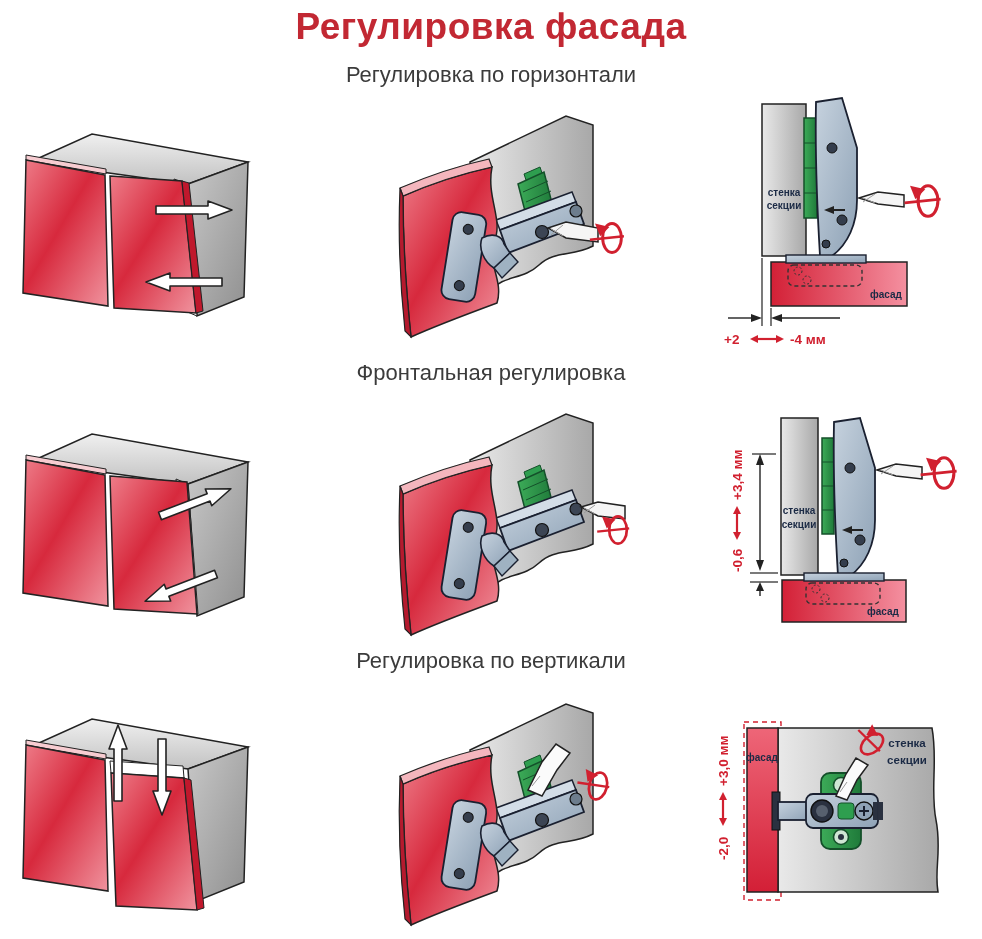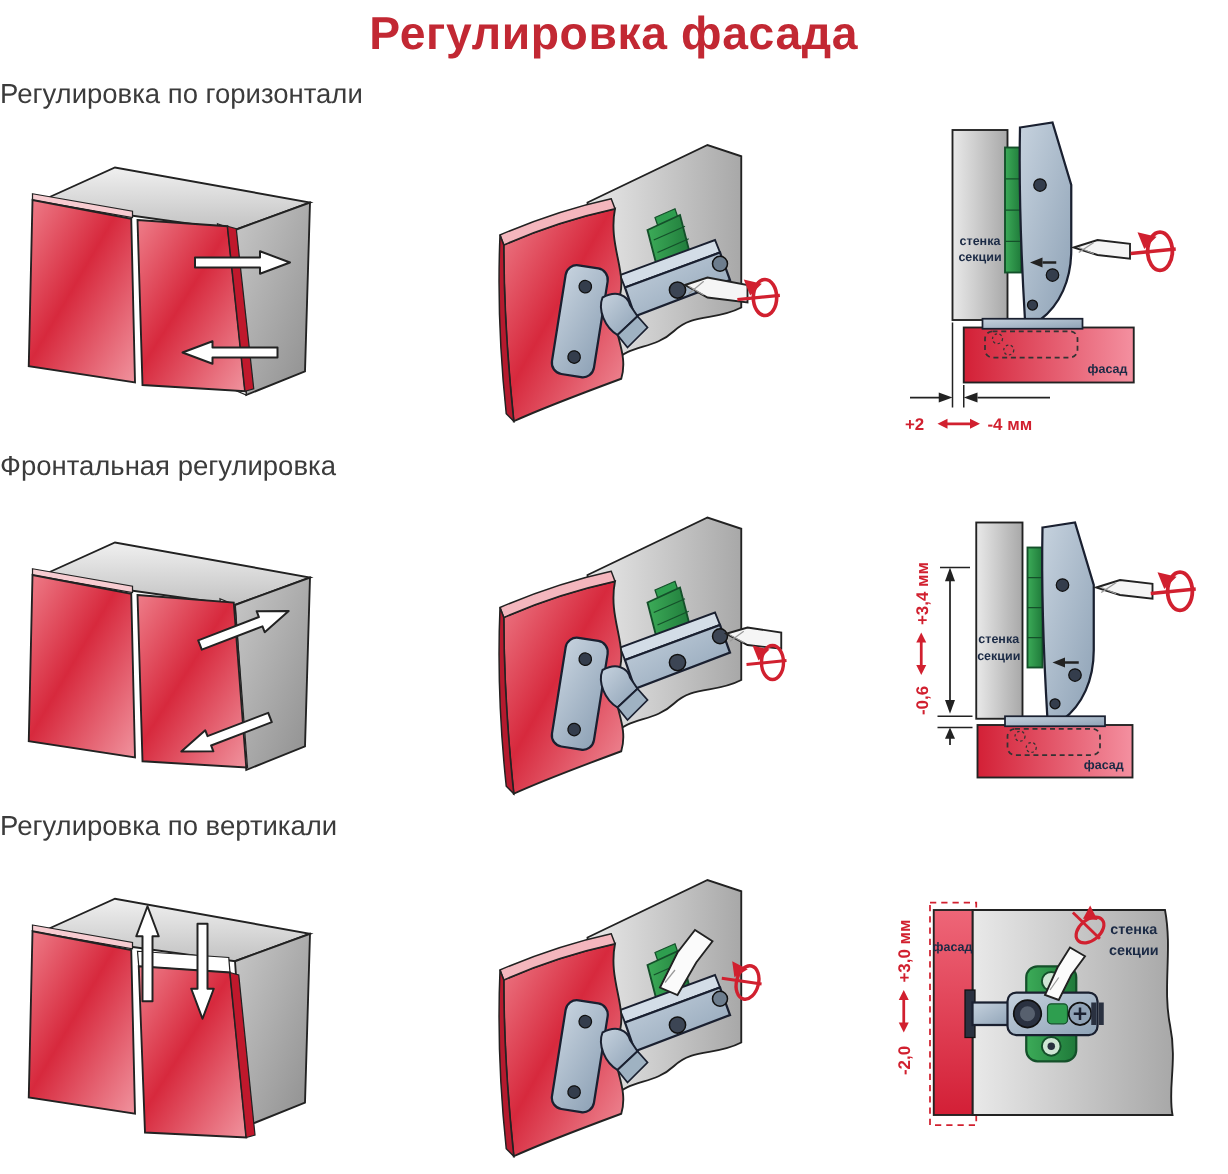--- a/index.html
+++ b/index.html
@@ -1,20 +1,20 @@
 <!DOCTYPE html>
 <html><head>
 <meta charset="utf-8">
 <style>
   * { margin:0; padding:0; box-sizing:border-box; }
   body { background:#ffffff; font-family:"Liberation Sans", sans-serif; }
   .page { position:relative; width:982px; height:939px; background:#fff; overflow:hidden; }
   .title { position:absolute; top:6px; left:0; width:100%; text-align:center;
            font-size:37px; font-weight:700; color:#c22833; letter-spacing:0.5px; }
-  .subheading { position:absolute; left:0; width:100%; 
+  .subheading { position:absolute; left:0; width:100%; text-align:center;
                 font-size:22px; font-weight:500; color:#3b3b3b; }
   .sub1 { top:62px; } .sub2 { top:360px; } .sub3 { top:648px; }
   .fig { position:absolute; }
   .f-cab1 { left:10px;  top:110px; }
   .f-hin1 { left:390px; top:110px; }
   .f-sec1 { left:718px; top:88px;  }
   .f-cab2 { left:10px;  top:410px; }
   .f-hin2 { left:390px; top:408px; }
   .f-sec2 { left:718px; top:410px; }
   .f-cab3 { left:10px;  top:695px; }

